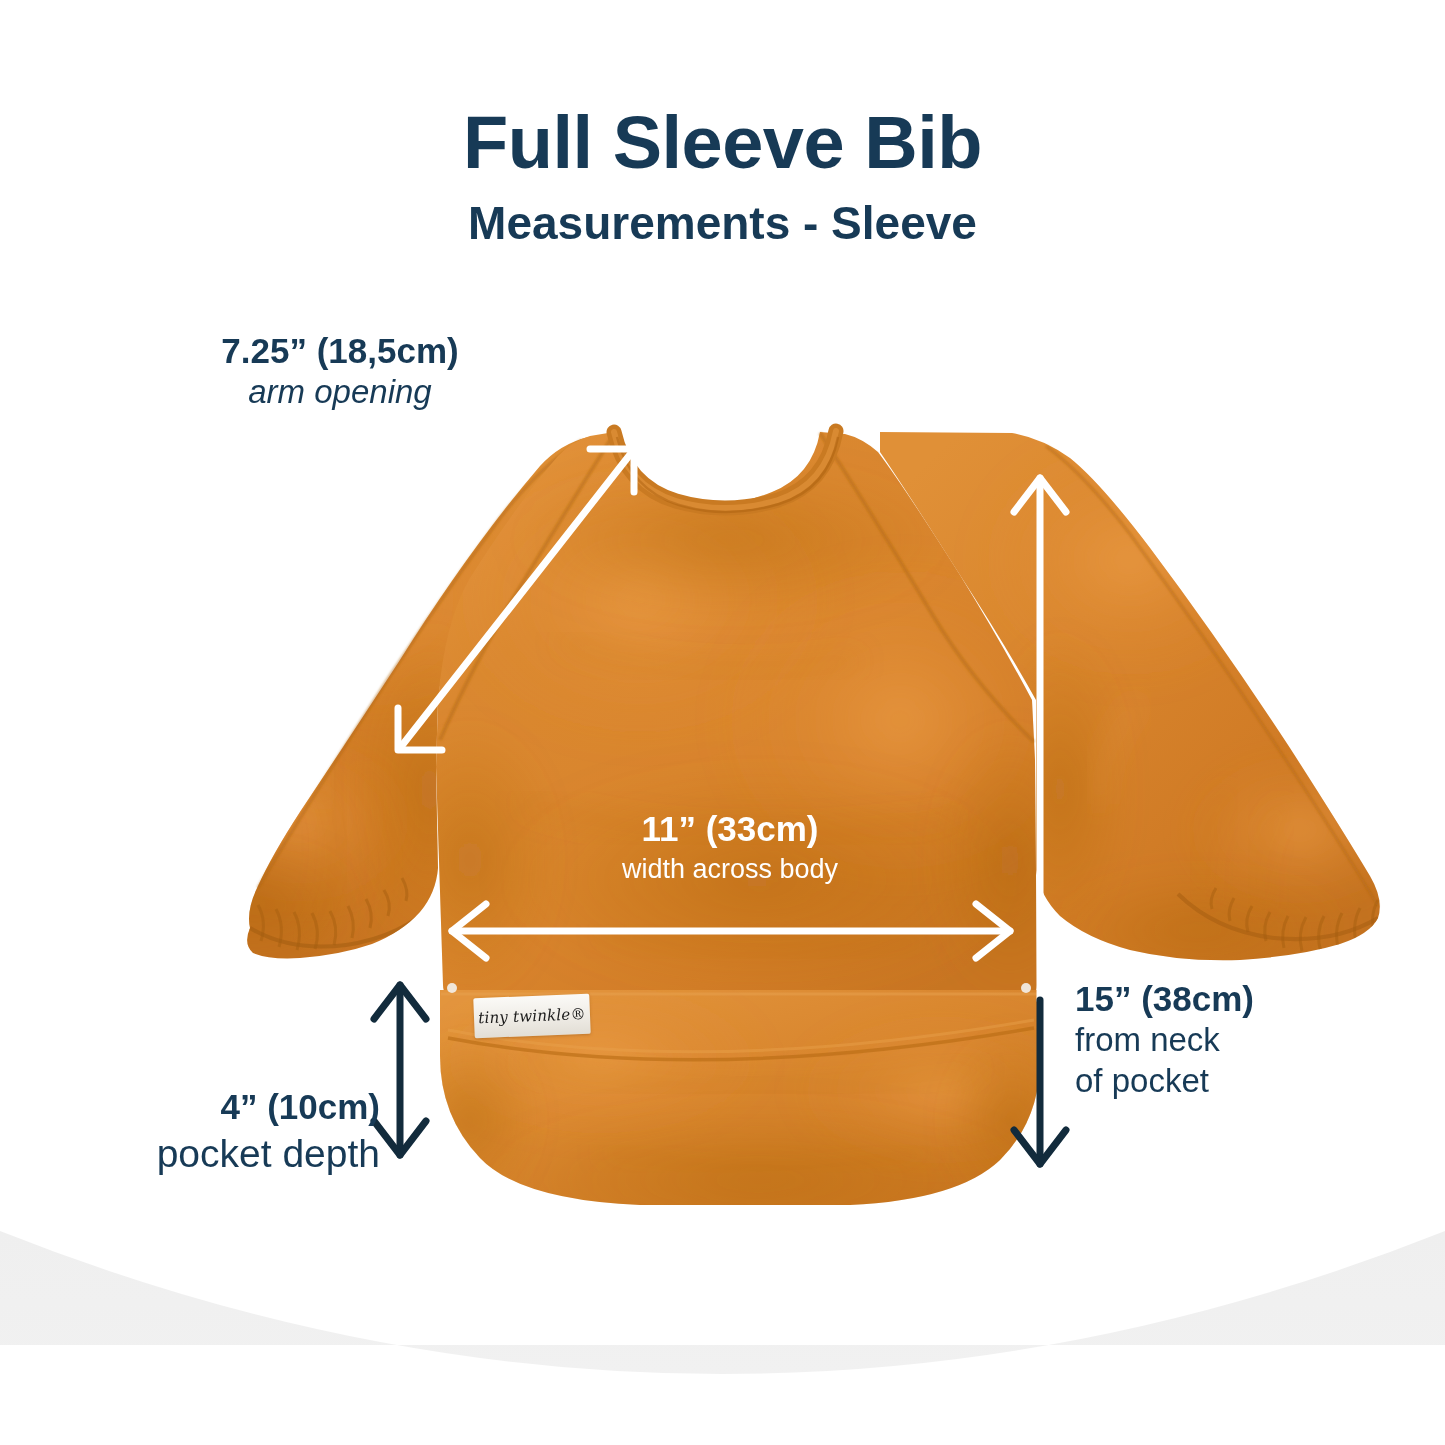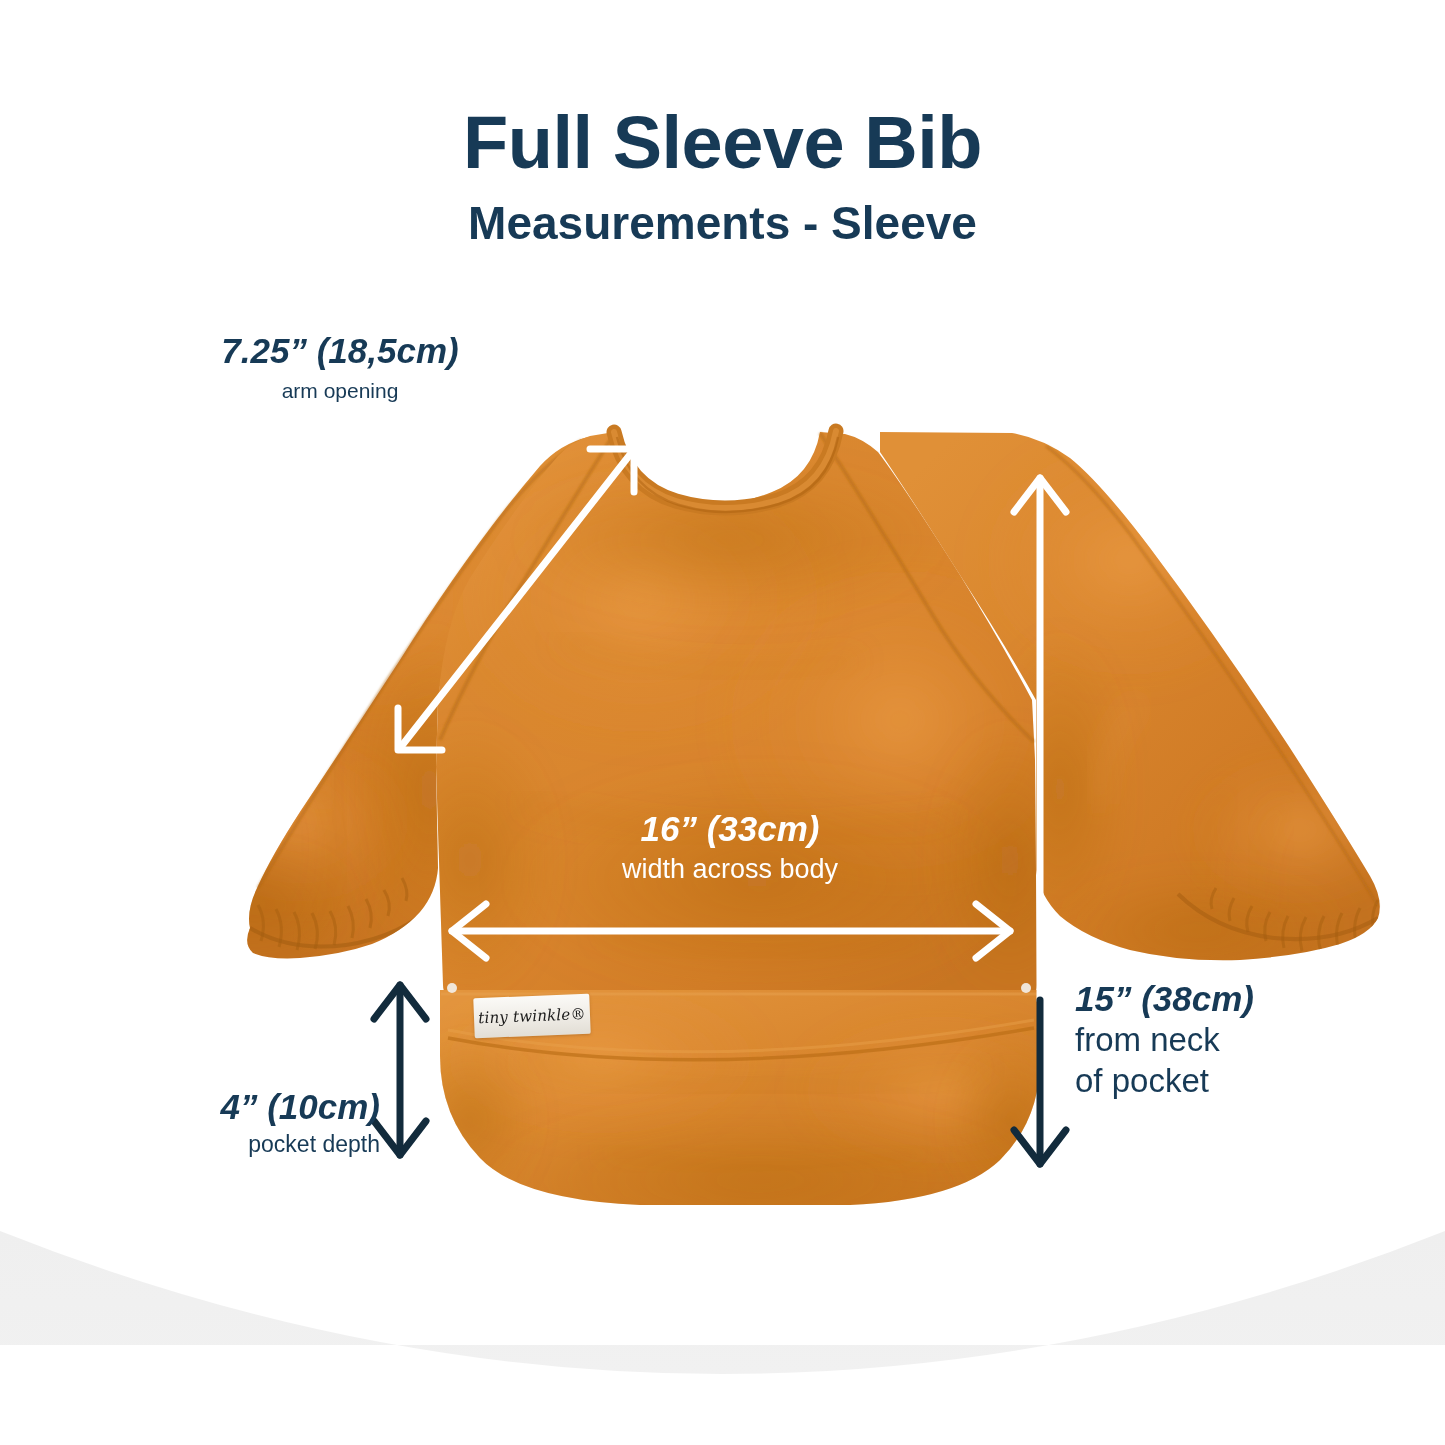--- a/index.html
+++ b/index.html
@@ -11,35 +11,35 @@
     position:relative;
   }
   #stage{position:absolute;inset:0;width:1445px;height:1396px;}
   #art{position:absolute;left:0;top:0;width:1445px;height:1445px;}
 
   .hdr{position:absolute;left:0;width:1445px;text-align:center;color:#173A56;}
   #title{top:106px;font-size:74px;font-weight:700;letter-spacing:-0.5px;line-height:1;}
   #subtitle{top:200px;font-size:46px;font-weight:700;line-height:1;}
 
   .lbl{position:absolute;color:#173A56;line-height:1.18;}
-  .lbl .big{font-weight:700;display:block;font-style:italic;}
+  .lbl .big{font-weight:700;display:block;}
   .lbl .sml{font-weight:400;display:block;}
   .lbl.onfab{color:#FFFFFF;}
 
   #lbl-arm{left:60px;top:330px;width:560px;text-align:center;}
   #lbl-arm .big{font-size:35px;}
-  #lbl-arm .sml{font-size:21px;margin-top:8px;}
+  #lbl-arm .sml{font-size:33px;margin-top:2px;font-style:italic;}
 
   #lbl-width{left:430px;top:808px;width:600px;text-align:center;}
   #lbl-width .big{font-size:35px;}
   #lbl-width .sml{font-size:27px;margin-top:5px;text-align:center;}
 
   #lbl-pocket{left:80px;top:1062px;width:300px;text-align:right;}
   #lbl-pocket .big{font-size:35px;margin-top:24px;}
-  #lbl-pocket .sml{font-size:23px;margin-top:4px;}
+  #lbl-pocket .sml{font-size:39px;margin-top:4px;}
 
   #lbl-neck{left:1075px;top:978px;width:330px;text-align:left;}
   #lbl-neck .big{font-size:35px;}
   #lbl-neck .sml{font-size:33px;margin-top:2px;}
 
   #brandtag{
     position:absolute;left:474px;top:996px;
     width:116px;height:40px;
     transform:rotate(-2.2deg);
     background:linear-gradient(180deg,#fbfaf7 0%,#efece6 55%,#e2ded5 100%);
@@ -278,21 +278,21 @@
 
   <div class="hdr" id="title">Full Sleeve Bib</div>
   <div class="hdr" id="subtitle">Measurements - Sleeve</div>
 
   <div class="lbl" id="lbl-arm">
     <span class="big">7.25” (18,5cm)</span>
     <span class="sml">arm opening</span>
   </div>
 
   <div class="lbl onfab" id="lbl-width">
-    <span class="big">16” (33cm)</span>
+    <span class="big">11” (33cm)</span>
     <span class="sml">width across body</span>
   </div>
 
   <div class="lbl" id="lbl-pocket">
     <span class="big">4” (10cm)</span>
     <span class="sml">pocket depth</span>
   </div>
 
   <div class="lbl" id="lbl-neck">
     <span class="big">15” (38cm)</span>

